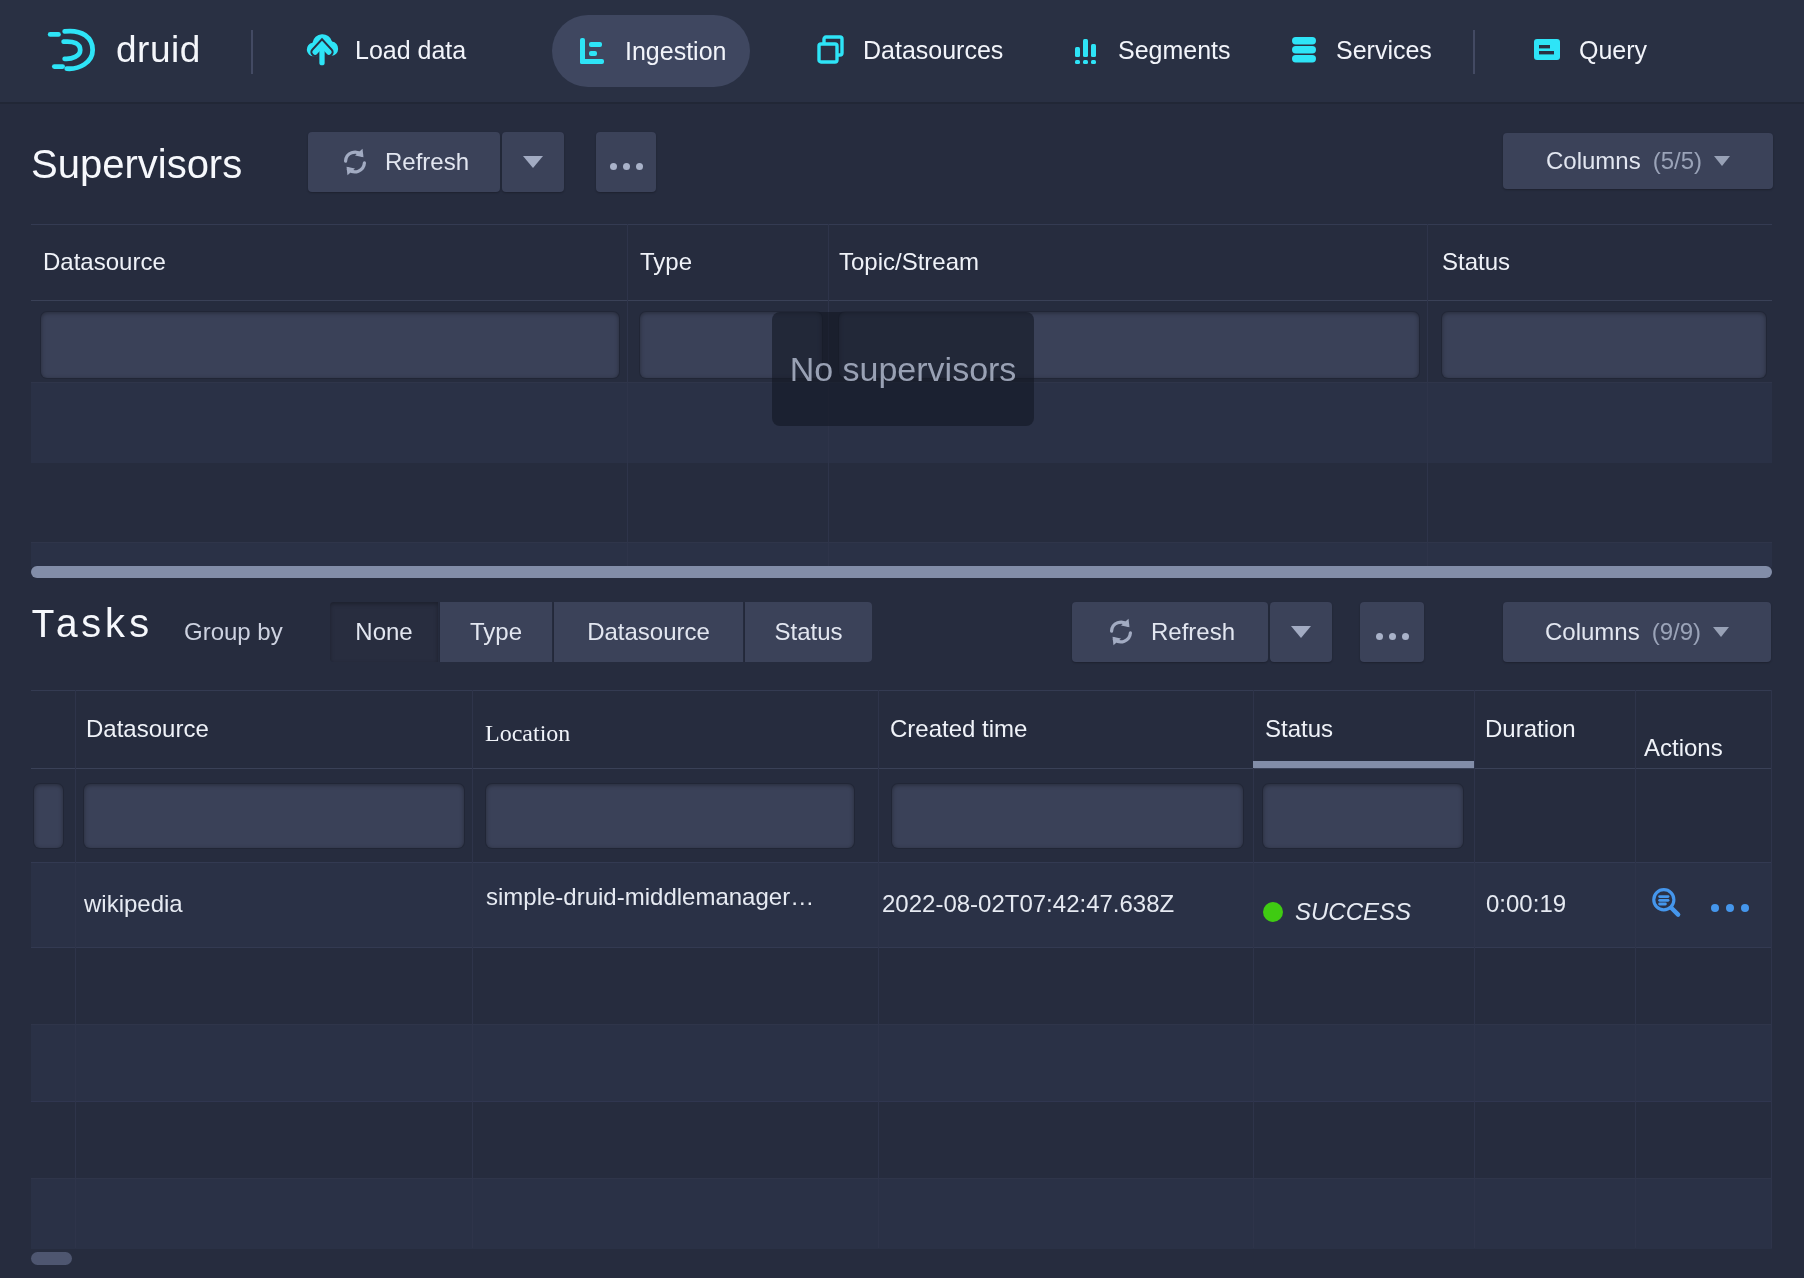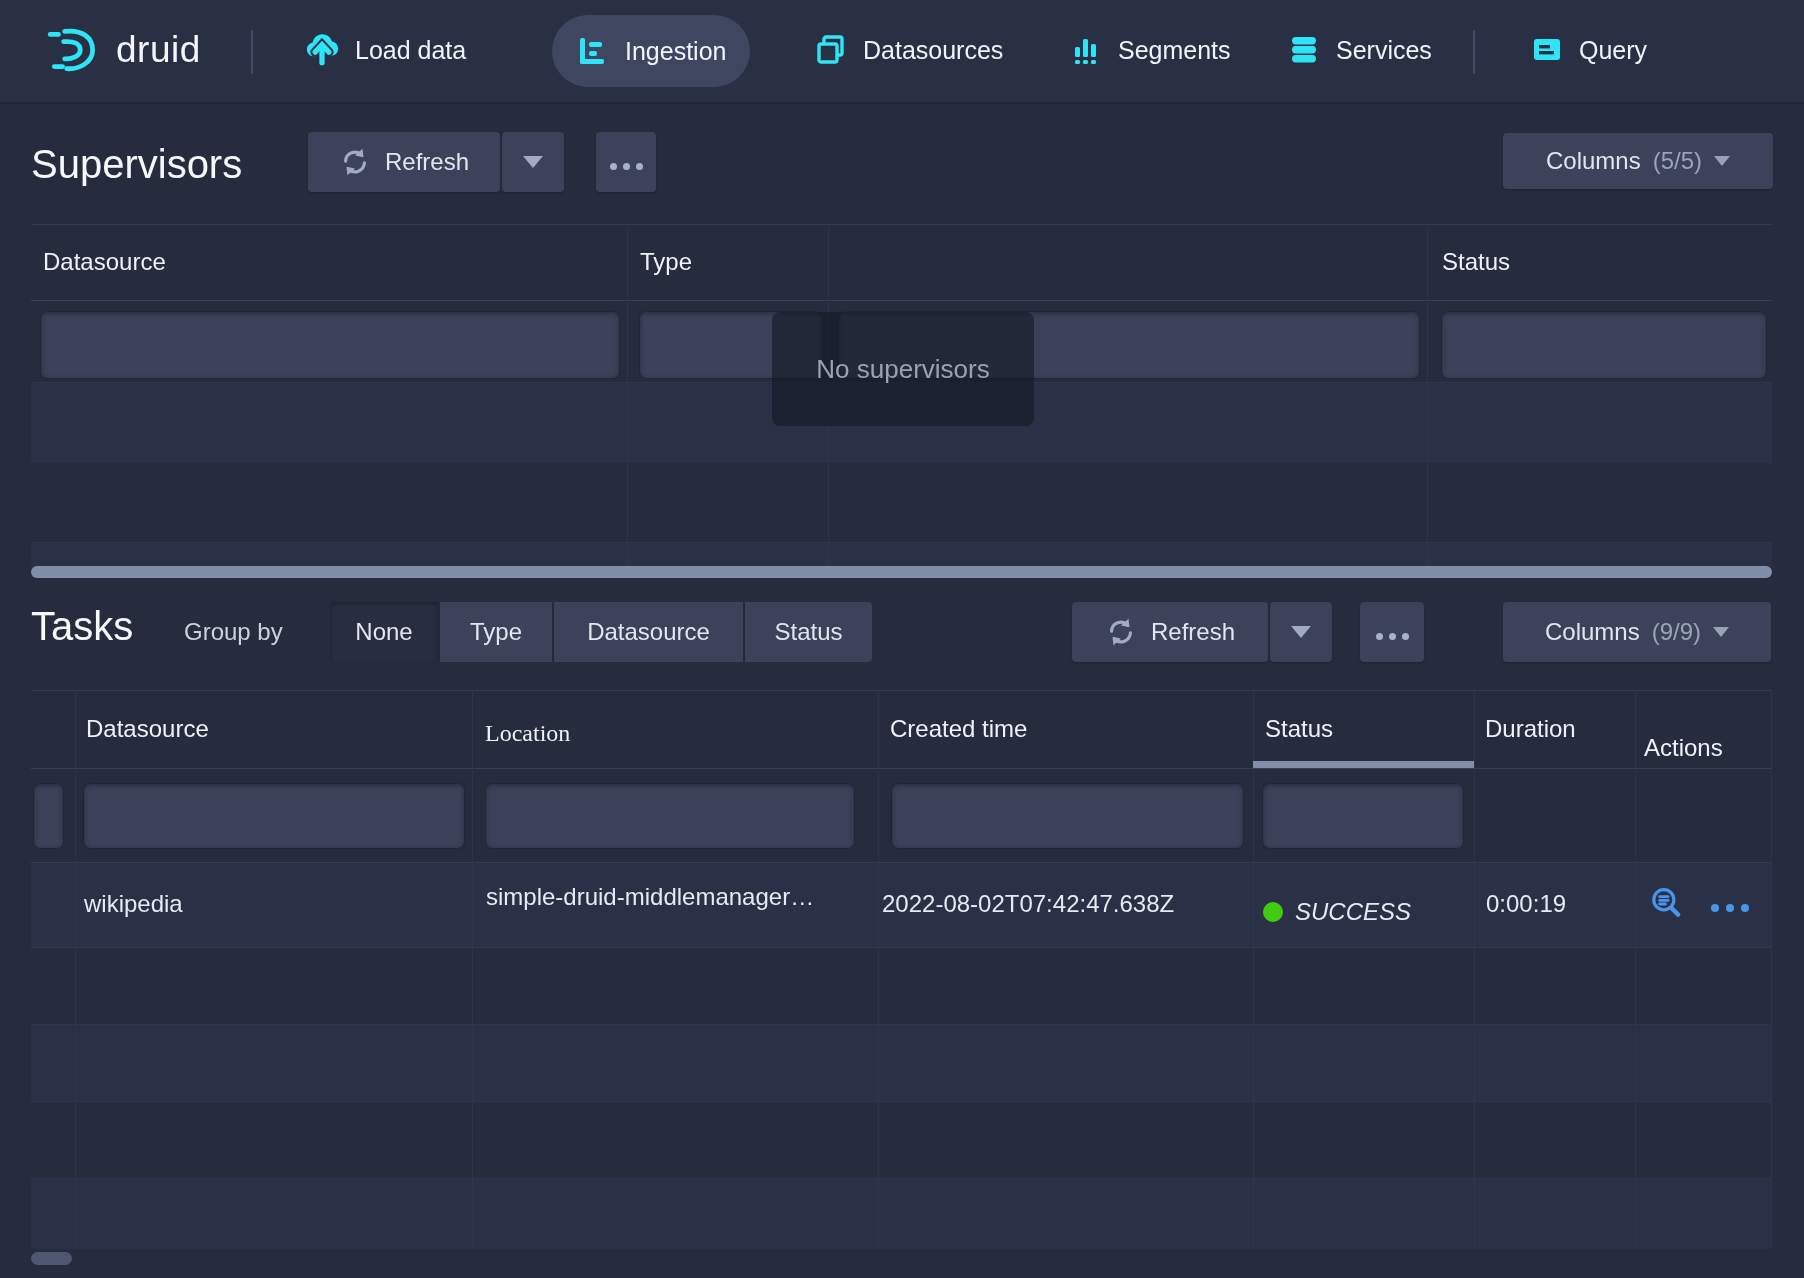--- a/index.html
+++ b/index.html
@@ -34,21 +34,21 @@
   .gridline-v{position:absolute;width:1px;background:#2E344A;}
   .hline{position:absolute;height:1px;background:#343B52;}
   .th{position:absolute;font-size:24px;color:#EFF2F8;display:flex;align-items:center;cursor:pointer;}
   .filter{position:absolute;background:#3A4158;border:none;border-radius:6px;
           box-shadow:inset 0 1px 4px rgba(0,0,0,.35),0 0 0 1px rgba(0,0,0,.12);outline:none;
           color:#E8EBF2;font-size:22px;padding:0 12px;box-sizing:border-box;}
   .stripe{position:absolute;background:#2A3146;border-top:1px solid rgba(255,255,255,.025);}
   .scrollbar{position:absolute;background:#828DA8;border-radius:7px;cursor:grab;}
   .cell{position:absolute;font-size:24px;color:#E6EAF2;display:flex;align-items:center;}
   .overlay{position:absolute;background:rgba(19,24,35,.6);border-radius:8px;display:flex;
-           align-items:center;justify-content:center;font-size:26px;color:#99A1B4;z-index:5;}
+           align-items:center;justify-content:center;font-size:34px;color:#99A1B4;z-index:5;}
   .sort-underline{position:absolute;height:7px;background:#828DA8;}
   .status-dot{width:20px;height:20px;border-radius:50%;background:#3FCB12;margin-right:12px;}
   .action-icons{display:flex;align-items:center;gap:22px;}
   svg{display:block;}
 </style>
 </head>
 <body>
 
 <div id="app">
 
@@ -186,33 +186,34 @@
 
     <div class="stripe" style="left:0;top:158px;width:1741px;height:80px;"></div>
     <div class="stripe" style="left:0;top:318px;width:1741px;height:24px;"></div>
 
     <div class="gridline-v" style="left:596px;top:0;height:342px;"></div>
     <div class="gridline-v" style="left:797px;top:0;height:342px;"></div>
     <div class="gridline-v" style="left:1396px;top:0;height:342px;"></div>
 
     <div class="th" style="left:12px;top:0;height:76px;">Datasource</div>
     <div class="th" style="left:609px;top:0;height:76px;">Type</div>
+    <div class="th" style="left:808px;top:0;height:76px;">Topic/Stream</div>
     <div class="th" style="left:1411px;top:0;height:76px;">Status</div>
 
     <input class="filter" style="left: 10px; top: 88px; width: 578px; height: 66px;">
     <input class="filter" style="left: 609px; top: 88px; width: 182px; height: 66px;">
     <input class="filter" style="left: 808px; top: 88px; width: 580px; height: 66px;">
     <input class="filter" style="left: 1411px; top: 88px; width: 324px; height: 66px;">
 
     <div class="overlay" style="left:741px;top:88px;width:262px;height:114px;">No supervisors</div>
 
     <div class="scrollbar" style="left:0;top:342px;width:1741px;height:12px;"></div>
   </div>
 
-  <div class="abs sec-title" style="left:31px;top:604px;">Tasks</div>
+  <div class="abs sec-title" style="left:31px;top:604px;font-family:Liberation Mono, monospace;">Tasks</div>
   <div class="abs groupby-label" style="left:184px;top:618px;">Group by</div>
 
   <div class="abs seg" style="left:330px;top:602px;height:60px;">
     <div class="btn pressed" style="width:108px;">None</div>
     <div class="btn" style="width:112px;">Type</div>
     <div class="btn" style="width:189px;">Datasource</div>
     <div class="btn" style="width:127px;">Status</div>
   </div>
 
   <div class="abs btn" style="left:1072px;top:602px;width:196px;height:60px;">

